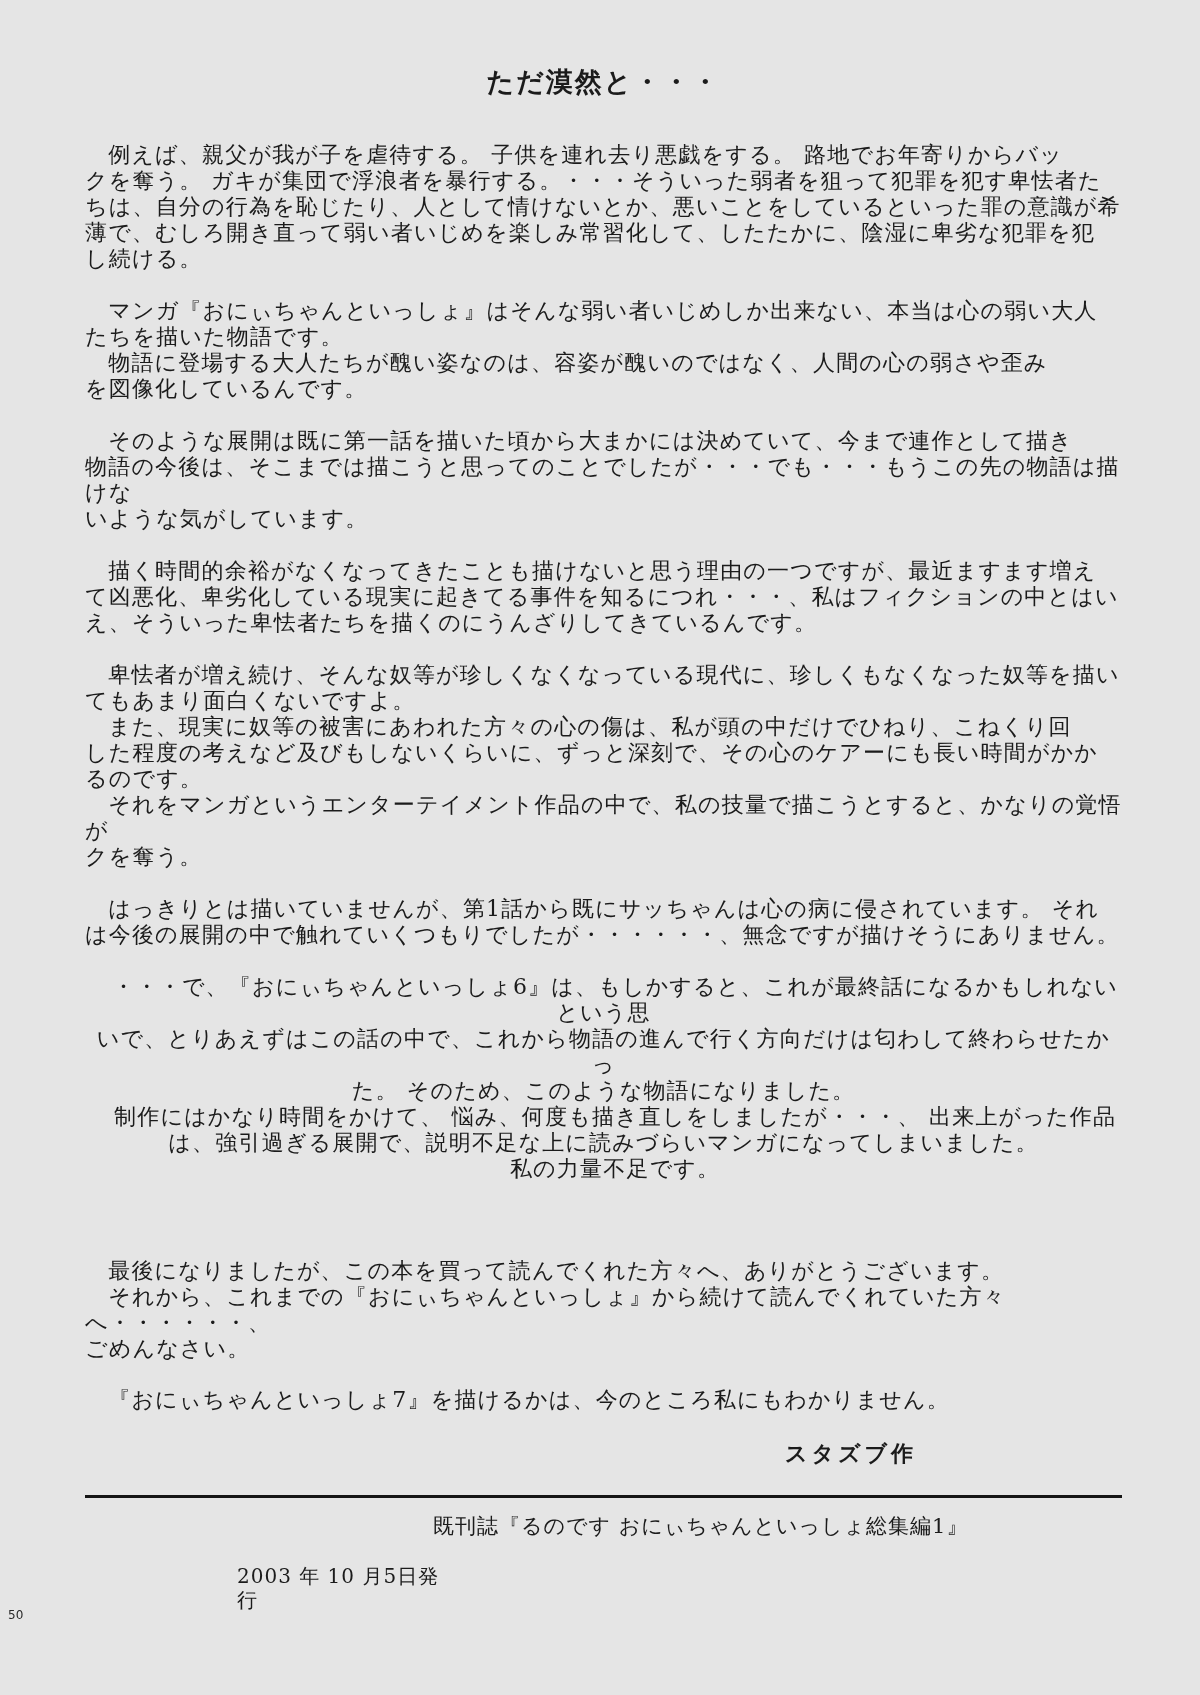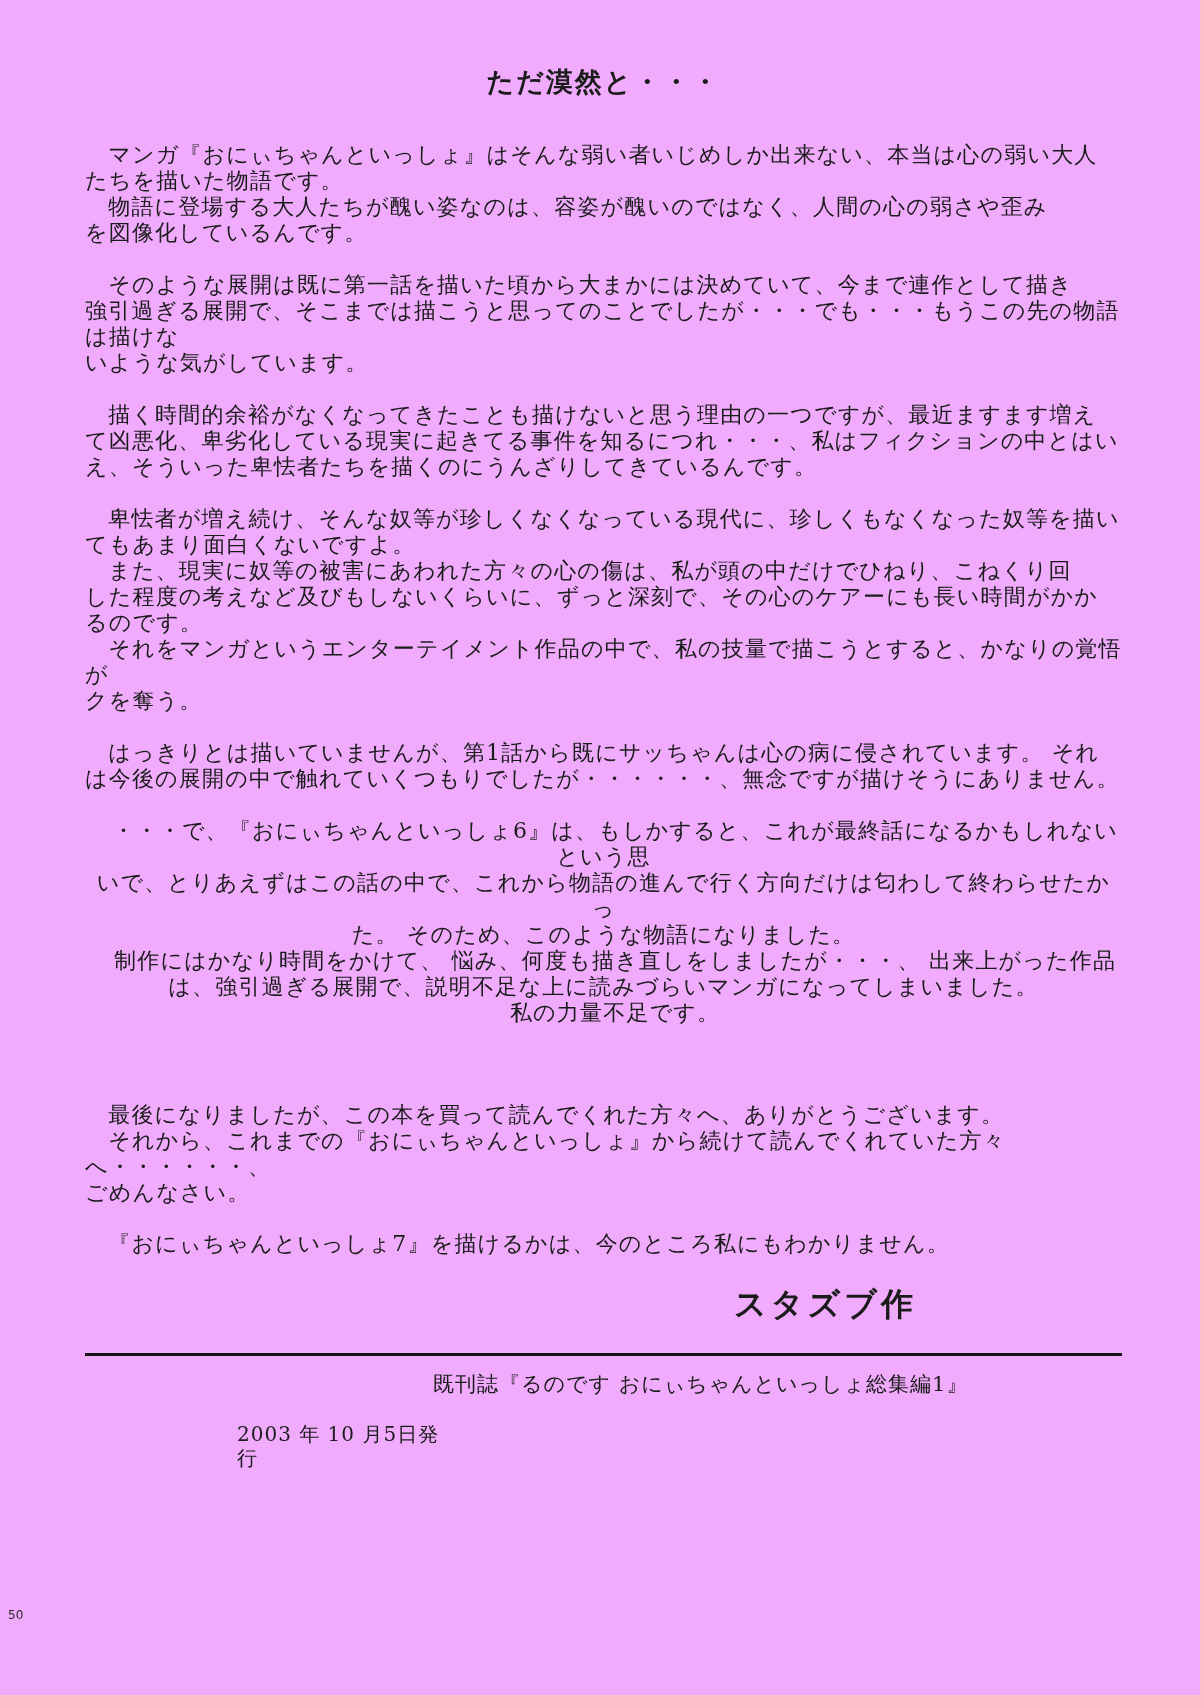--- a/index.html
+++ b/index.html
@@ -4,21 +4,21 @@
 <style>
   html, body {
     margin: 0;
     padding: 0;
     background: #ffffff;
   }
   .page {
     position: relative;
     width: 1200px;
     height: 1695px;
-    background: #f0abfc;
+    background: #e5e5e5;
     color: #1b1b1b;
     font-family: "DejaVu Serif", "Liberation Serif", serif;
     overflow: hidden;
   }
   .content {
     position: absolute;
     left: 85px;
     right: 78px;
     top: 64px;
   }
@@ -36,21 +36,21 @@
     letter-spacing: 1.2px;
     white-space: pre-line;
     text-align: left;
   }
   .body-text p.gap-large { margin-bottom: 76px; text-align: center; }
   .body-text p.gap-medium { margin-bottom: 25px; }
   .signature {
     margin-top: 6px;
     text-align: right;
     padding-right: 205px;
-    font-size: 32px;
+    font-size: 22px;
     font-weight: bold;
     letter-spacing: 4px;
   }
   .footer-divider {
     margin-top: 26px;
     border: none;
     border-top: 3px solid #151515;
     width: 100%;
   }
   .prev-pub {
@@ -81,26 +81,31 @@
 </style>
 </head>
 <body>
 
 <div class="page">
   <div class="content">
 
     <h1 class="title">ただ漠然と・・・</h1>
 
     <div class="body-text">
+      <p>　例えば、親父が我が子を虐待する。 子供を連れ去り悪戯をする。 路地でお年寄りからバッ
+クを奪う。 ガキが集団で浮浪者を暴行する。・・・そういった弱者を狙って犯罪を犯す卑怯者た
+ちは、自分の行為を恥じたり、人として情けないとか、悪いことをしているといった罪の意識が希
+薄で、むしろ開き直って弱い者いじめを楽しみ常習化して、したたかに、陰湿に卑劣な犯罪を犯
+し続ける。</p>
       <p>　マンガ『おにぃちゃんといっしょ』はそんな弱い者いじめしか出来ない、本当は心の弱い大人
 たちを描いた物語です。
 　物語に登場する大人たちが醜い姿なのは、容姿が醜いのではなく、人間の心の弱さや歪み
 を図像化しているんです。</p>
       <p>　そのような展開は既に第一話を描いた頃から大まかには決めていて、今まで連作として描き
-強引過ぎる展開で、そこまでは描こうと思ってのことでしたが・・・でも・・・もうこの先の物語は描けな
+物語の今後は、そこまでは描こうと思ってのことでしたが・・・でも・・・もうこの先の物語は描けな
 いような気がしています。</p>
       <p>　描く時間的余裕がなくなってきたことも描けないと思う理由の一つですが、最近ますます増え
 て凶悪化、卑劣化している現実に起きてる事件を知るにつれ・・・、私はフィクションの中とはい
 え、そういった卑怯者たちを描くのにうんざりしてきているんです。</p>
       <p>　卑怯者が増え続け、そんな奴等が珍しくなくなっている現代に、珍しくもなくなった奴等を描い
 てもあまり面白くないですよ。
 　また、現実に奴等の被害にあわれた方々の心の傷は、私が頭の中だけでひねり、こねくり回
 した程度の考えなど及びもしないくらいに、ずっと深刻で、その心のケアーにも長い時間がかか
 るのです。
 　それをマンガというエンターテイメント作品の中で、私の技量で描こうとすると、かなりの覚悟が

